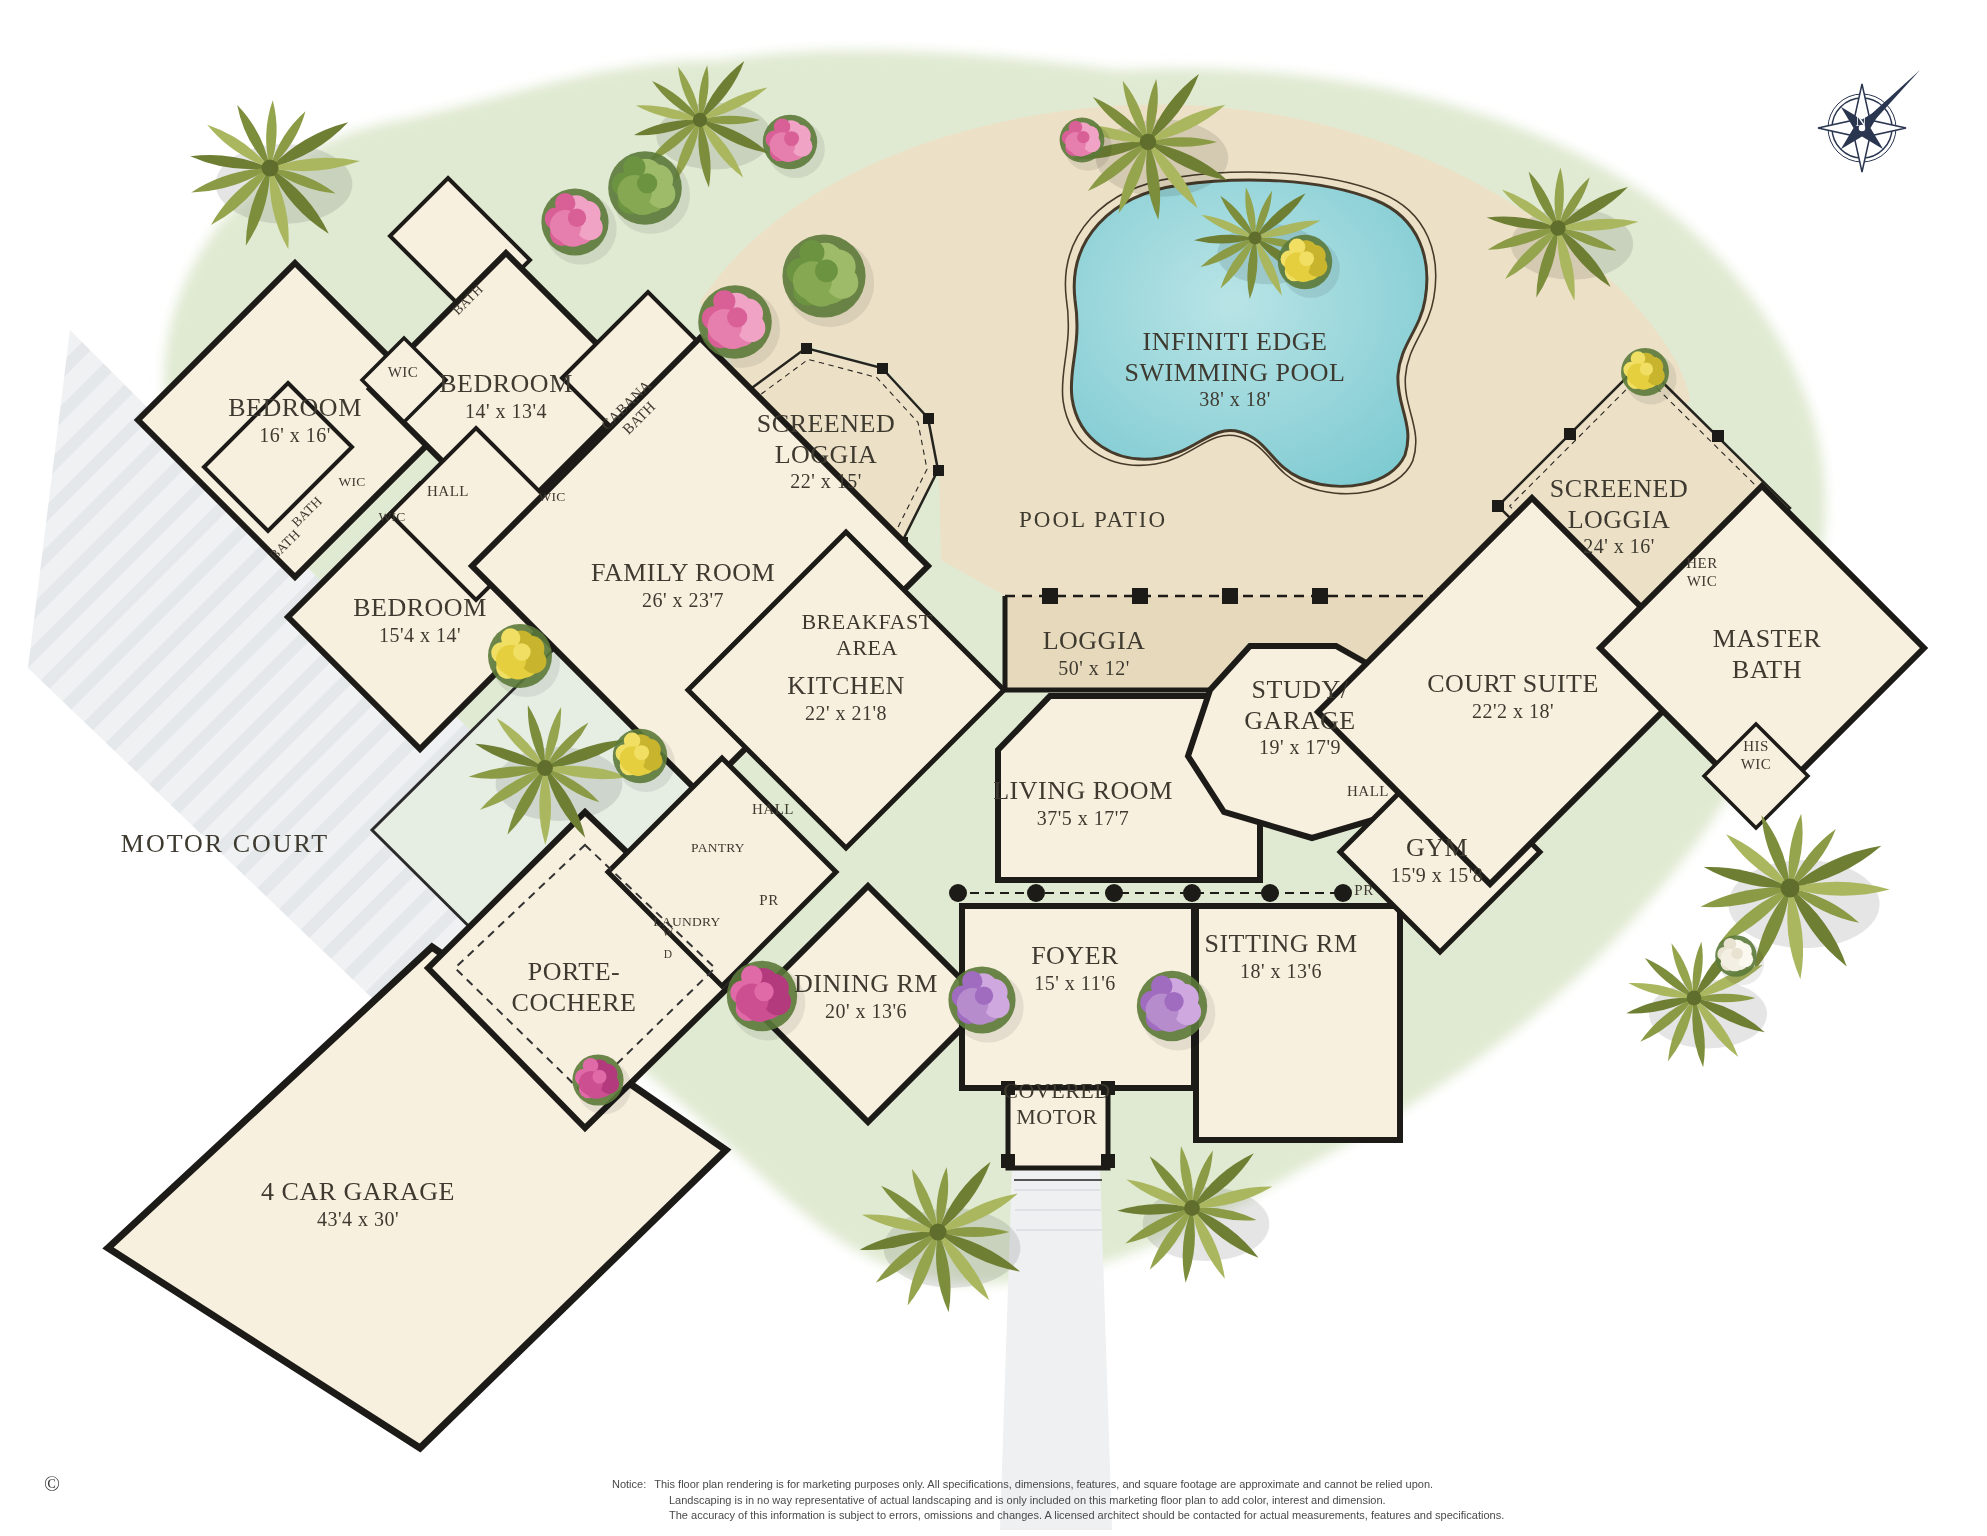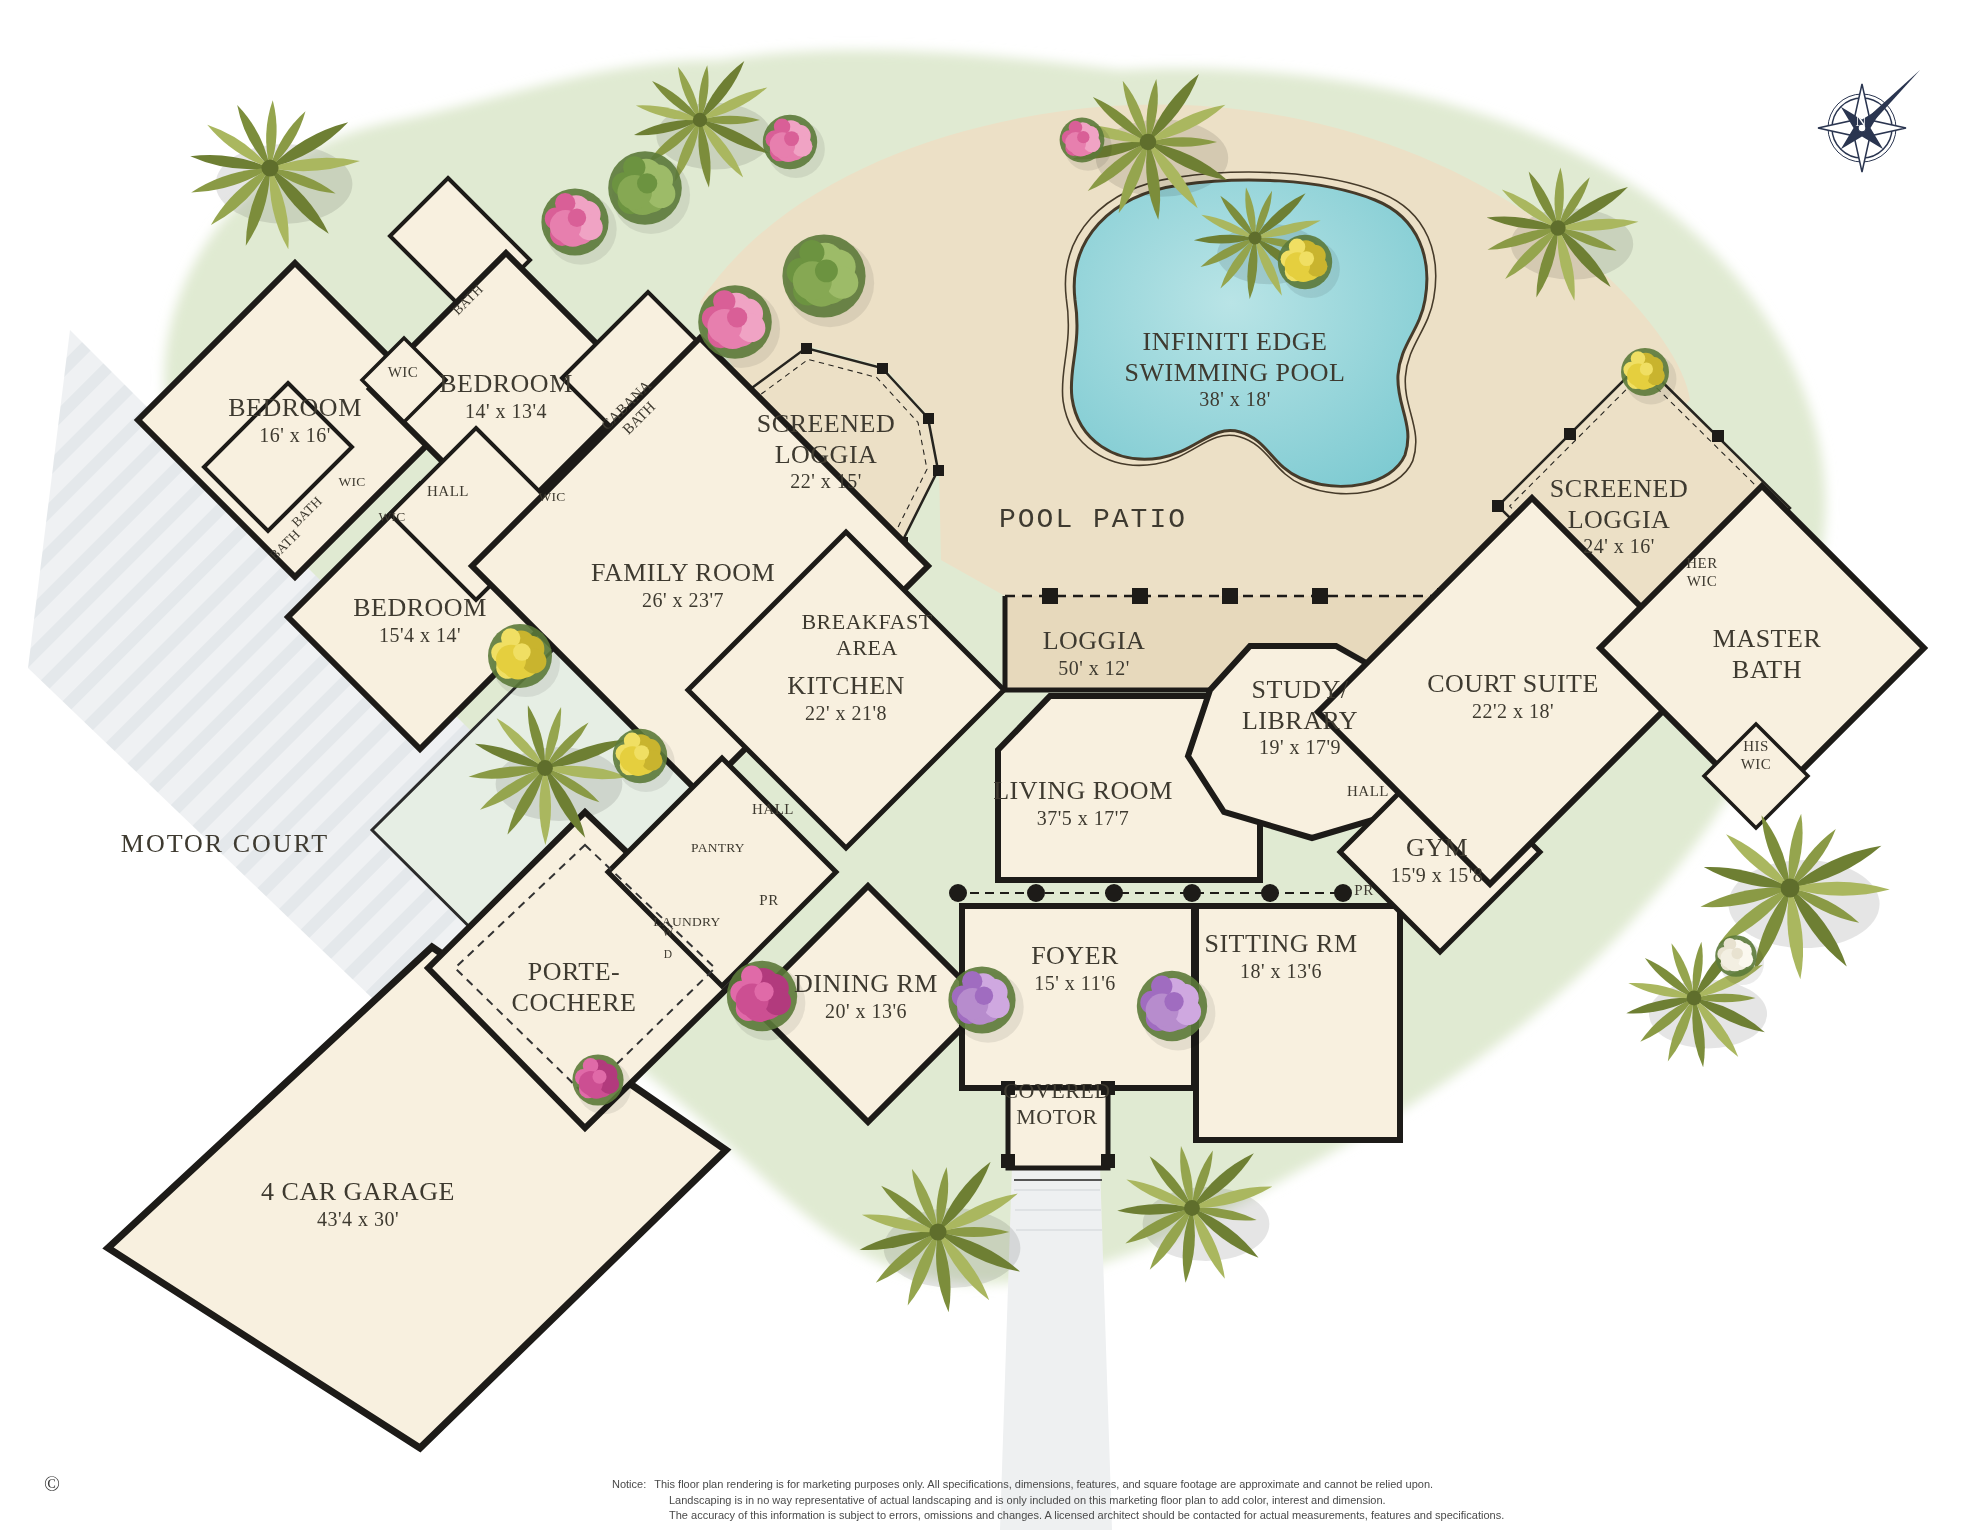--- a/index.html
+++ b/index.html
@@ -8,21 +8,21 @@
   svg{position:absolute;left:0;top:0;}
   .lbl{position:absolute;transform:translate(-50%,-50%);text-align:center;color:#3e3a30;
        white-space:nowrap;line-height:1.18;z-index:5;}
   .rot{transform:translate(-50%,-50%) rotate(-45deg);}
   .rn{font-size:26px;letter-spacing:.5px;}
   .rd{font-size:20px;letter-spacing:.5px;}
   .rn2{font-size:22px;letter-spacing:.5px;}
   .sm{font-size:15px;letter-spacing:.5px;}
   .sm2{font-size:13.5px;letter-spacing:.3px;}
   .tiny{font-size:11.5px;}
-  .big{font-size:28px;letter-spacing:2px;font-family:Liberation Mono, monospace;}
+  .big{font-size:23px;letter-spacing:2px;}
   .big2{font-size:26px;letter-spacing:2px;}
   .title{position:absolute;left:118px;top:18px;font-size:38px;letter-spacing:3px;color:#24221e;z-index:6;}
   .copyright{position:absolute;left:44px;top:1472px;font-size:21px;color:#3a3a3a;z-index:6;}
   .notice{position:absolute;left:612px;top:1477px;z-index:6;color:#4a4a4a;
           font-family:"Liberation Sans","DejaVu Sans",sans-serif;font-size:11px;line-height:15.5px;}
   .nline2{padding-left:57px;}
   .nprefix{padding-right:8px;text-align:center;}
 </style>
 </head>
 <body>
@@ -610,21 +610,21 @@
   <div class="lbl" style="left:867px;top:635px">
     <div class="rn2">BREAKFAST</div>
       <div class="rn2">AREA</div>
     </div>
   <div class="lbl" style="left:846px;top:698px">
     <div class="rn">KITCHEN</div>
       <div class="rd">22' x 21'8</div>
     </div>
   <div class="lbl" style="left:1300px;top:717px">
     <div class="rn">STUDY/</div>
-      <div class="rn">LIBRARY</div>
+      <div class="rn">GARAGE</div>
       <div class="rd">19' x 17'9</div>
     </div>
   <div class="lbl" style="left:1083px;top:803px">
     <div class="rn">LIVING ROOM</div>
       <div class="rd">37'5 x 17'7</div>
     </div>
   <div class="lbl" style="left:1513px;top:696px">
     <div class="rn">COURT SUITE</div>
       <div class="rd">22'2 x 18'</div>
     </div>

